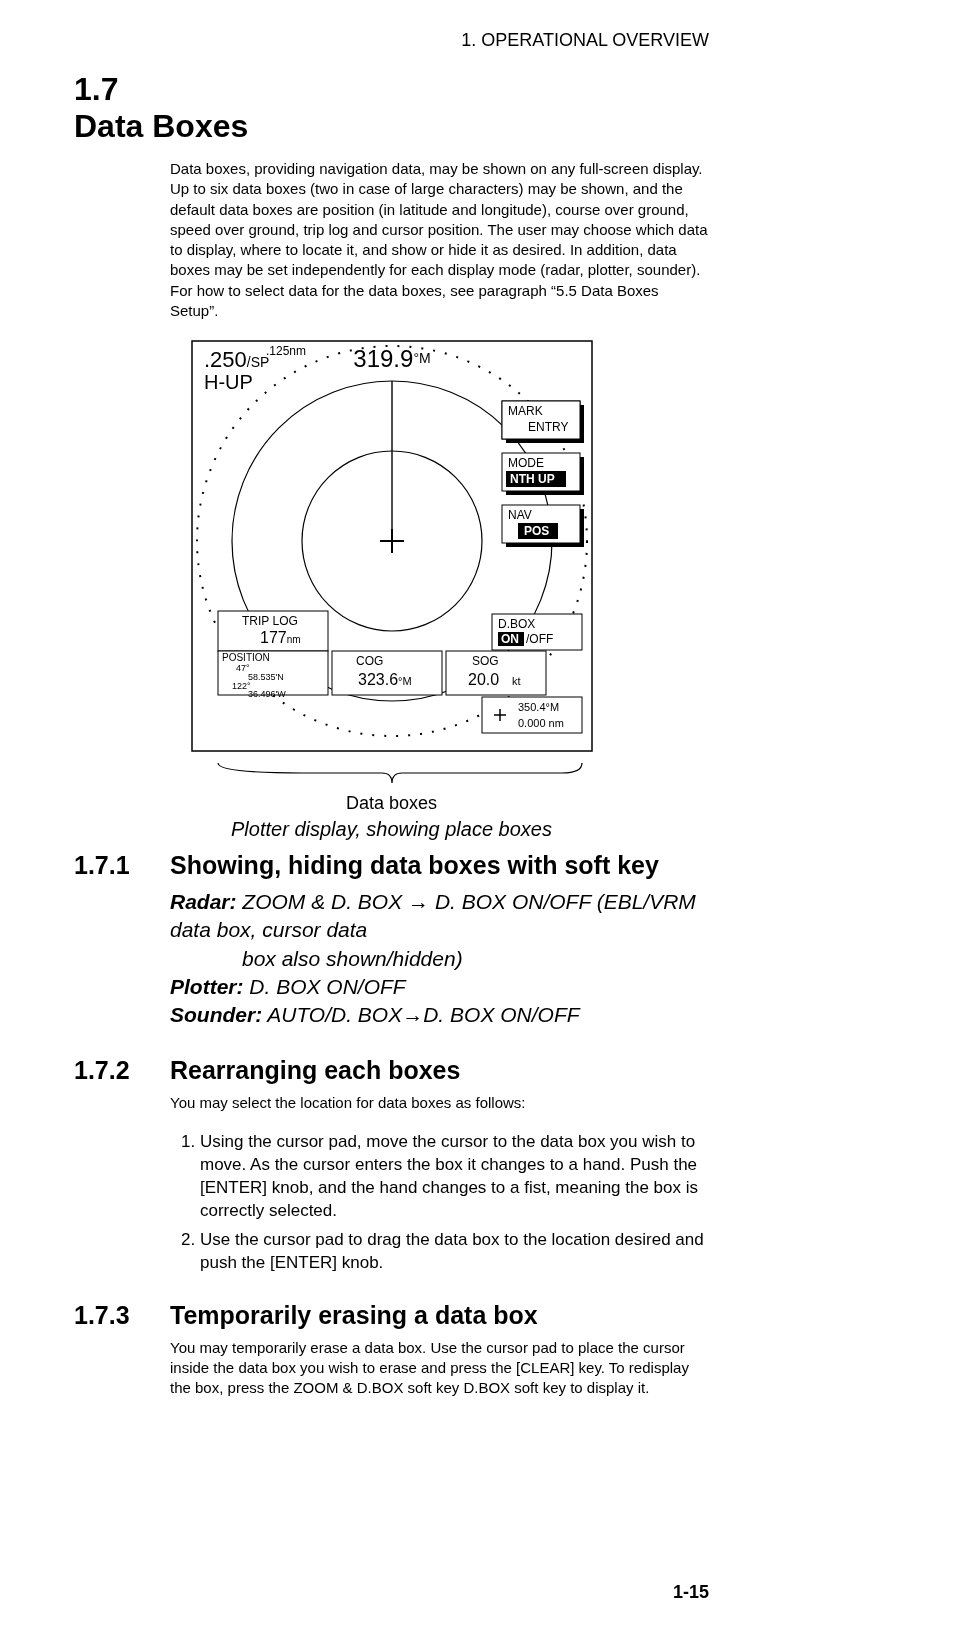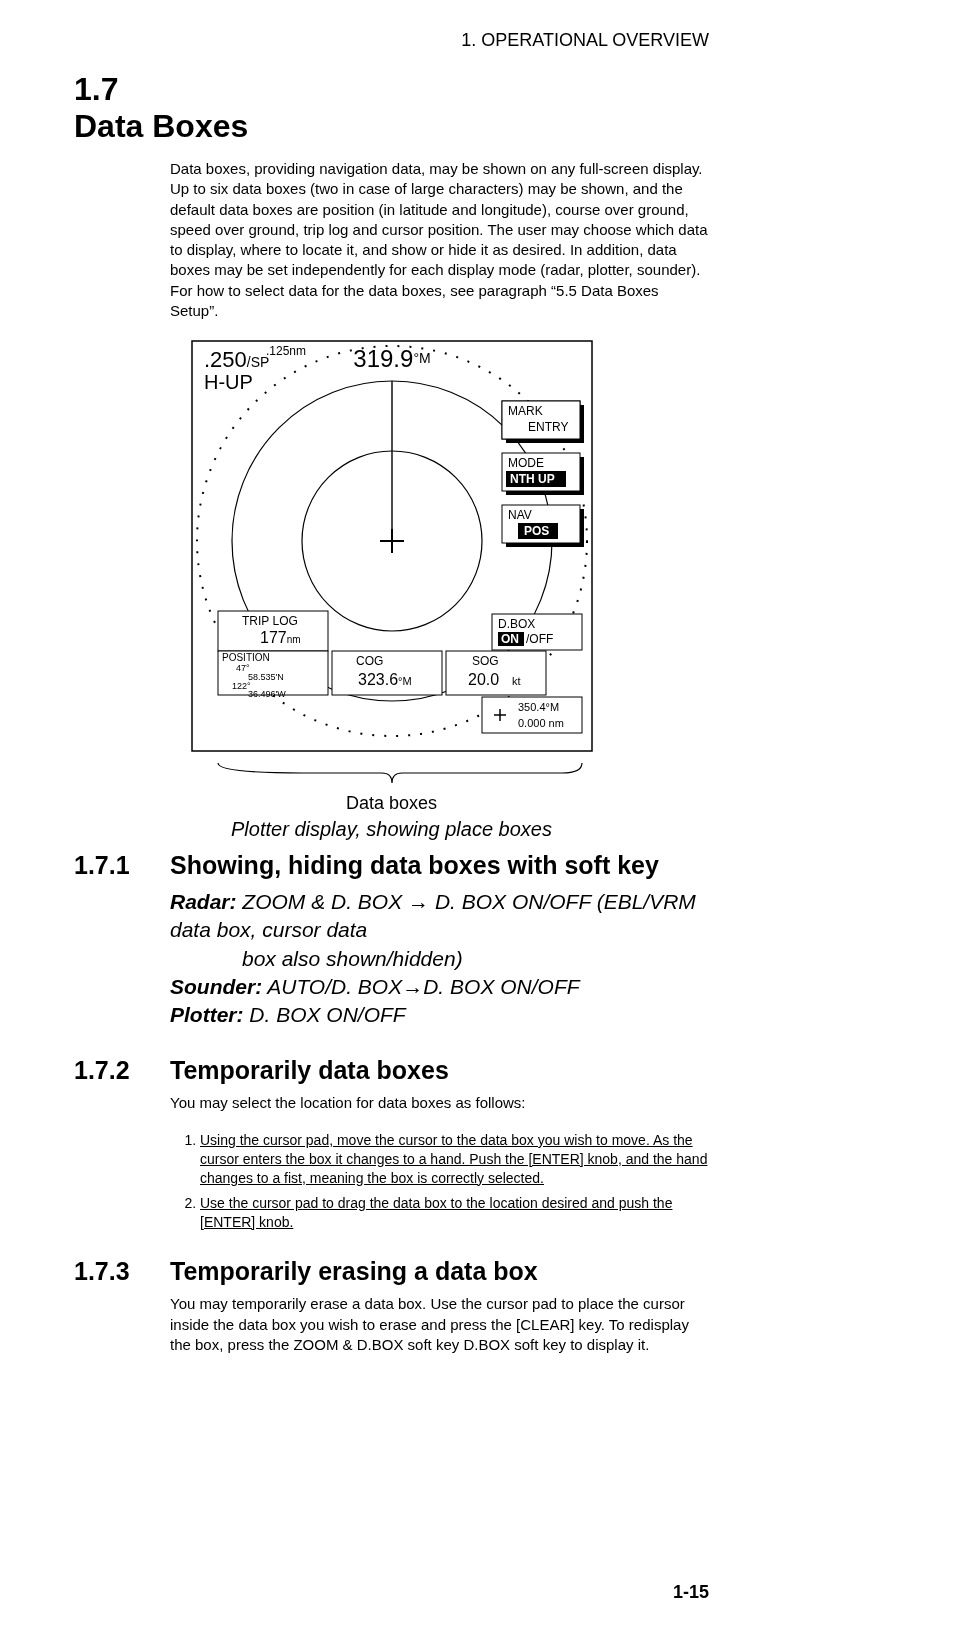--- a/index.html
+++ b/index.html
@@ -65,24 +65,23 @@
   }
   .hanging .lead {
     font-weight: bold;
   }
   .hanging-indent {
     margin-left: 168px;
     text-indent: 0;
   }
   ol.steps {
     margin-left: 96px;
-    font-size: 14px;
+    font-size: 17px;
     line-height: 1.35;
     padding-left: 30px;
-    text-decoration: underline;
   }
   ol.steps li {
     margin-bottom: 6px;
   }
   .figcap {
     text-align: center;
     font-style: italic;
     font-size: 20px;
     margin: 4px 0 10px 0;
   }
@@ -213,29 +212,29 @@
 
   <div class="h3row">
     <div class="h3num">1.7.1</div>
     <div class="h3title">Showing, hiding data boxes with soft key</div>
   </div>
   <div class="hanging">
     <span class="lead">Radar:</span><span> ZOOM &amp; D. BOX → D. BOX ON/OFF (EBL/VRM data box, cursor data</span>
   </div>
   <div class="hanging hanging-indent">box also shown/hidden)</div>
   <div class="hanging">
+    <span class="lead">Plotter:</span><span> D. BOX ON/OFF</span>
+  </div>
+  <div class="hanging">
     <span class="lead">Sounder:</span><span> AUTO/D. BOX→D. BOX ON/OFF</span>
-  </div>
-  <div class="hanging">
-    <span class="lead">Plotter:</span><span> D. BOX ON/OFF</span>
   </div>
 
   <div class="h3row" style="margin-top:26px;">
     <div class="h3num">1.7.2</div>
-    <div class="h3title">Temporarily data boxes</div>
+    <div class="h3title">Rearranging each boxes</div>
   </div>
   <div class="body-indent">You may select the location for data boxes as follows:</div>
   <ol class="steps" style="margin-top:18px;">
     <li>Using the cursor pad, move the cursor to the data box you wish to move. As the cursor enters the box it changes to a hand. Push the [ENTER] knob, and the hand changes to a fist, meaning the box is correctly selected.</li>
     <li>Use the cursor pad to drag the data box to the location desired and push the [ENTER] knob.</li>
   </ol>
 
   <div class="h3row" style="margin-top:26px;">
     <div class="h3num">1.7.3</div>
     <div class="h3title">Temporarily erasing a data box</div>

